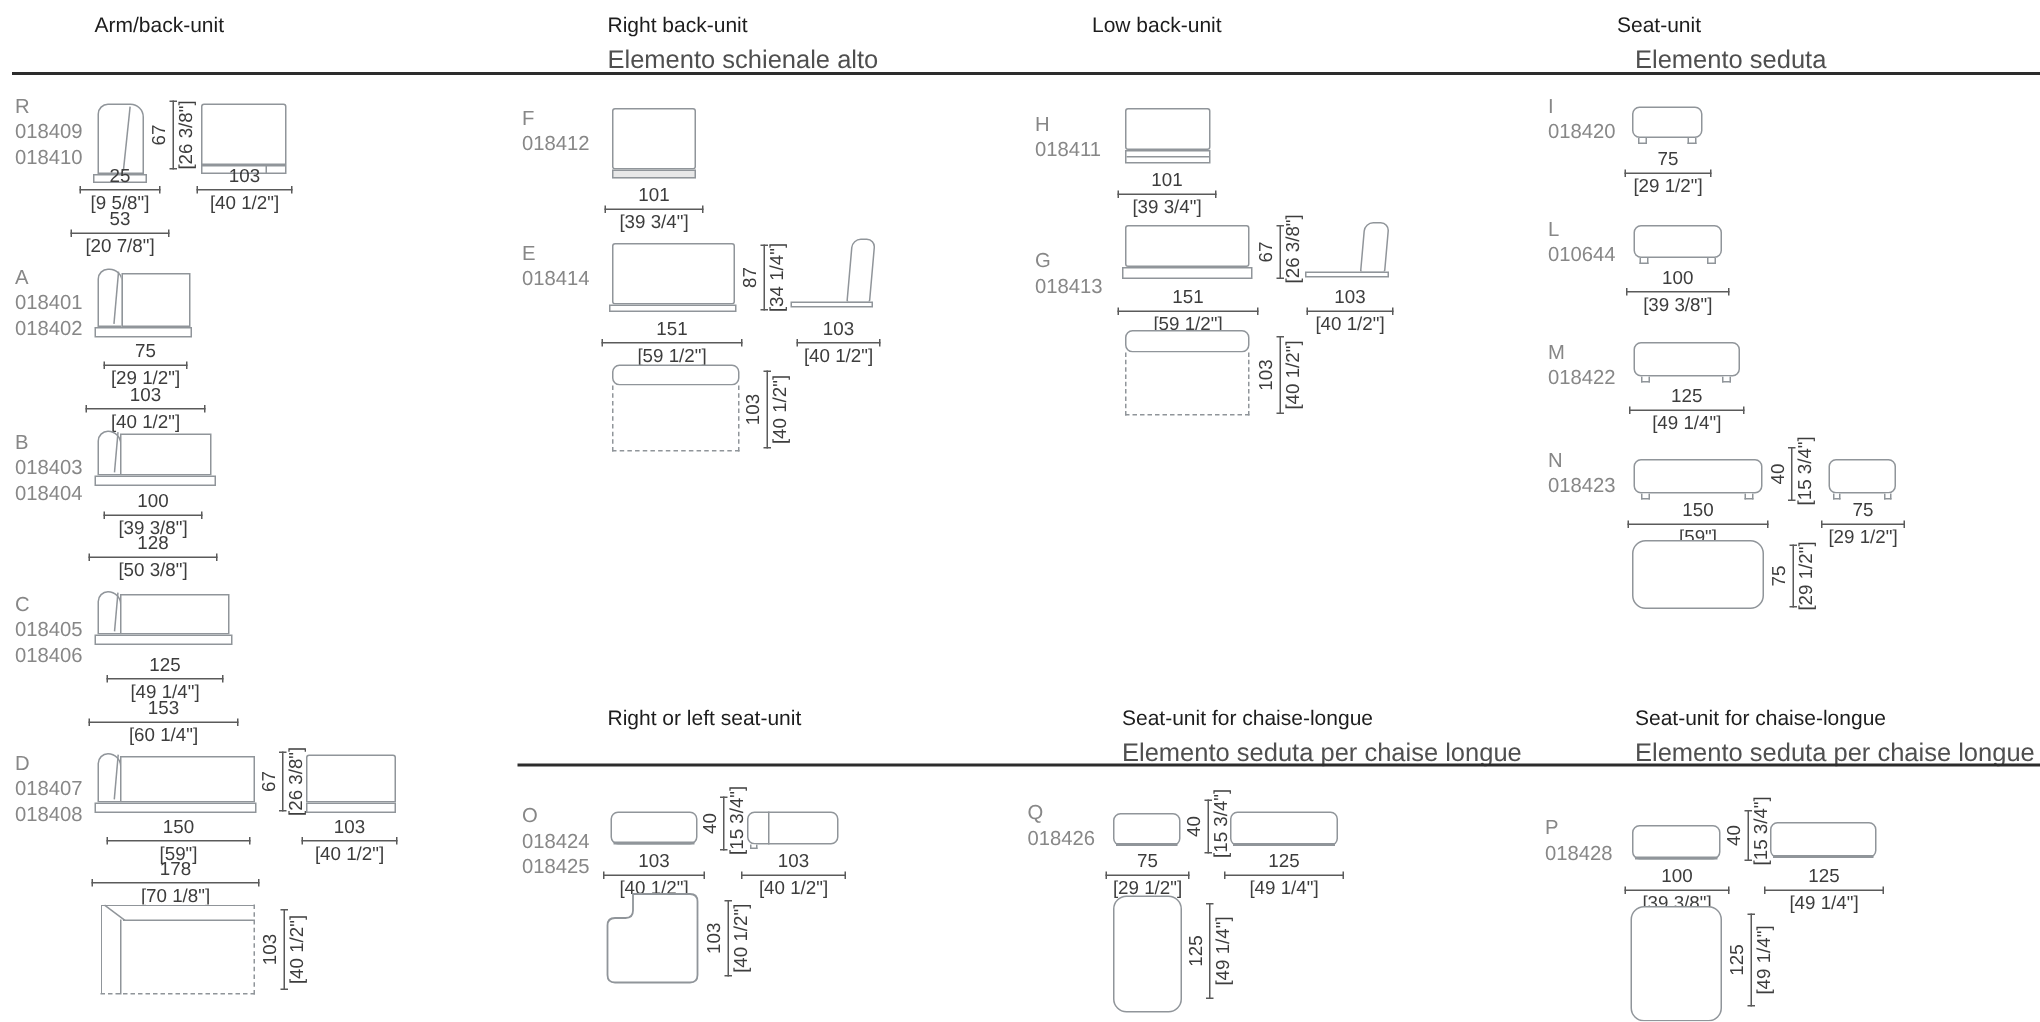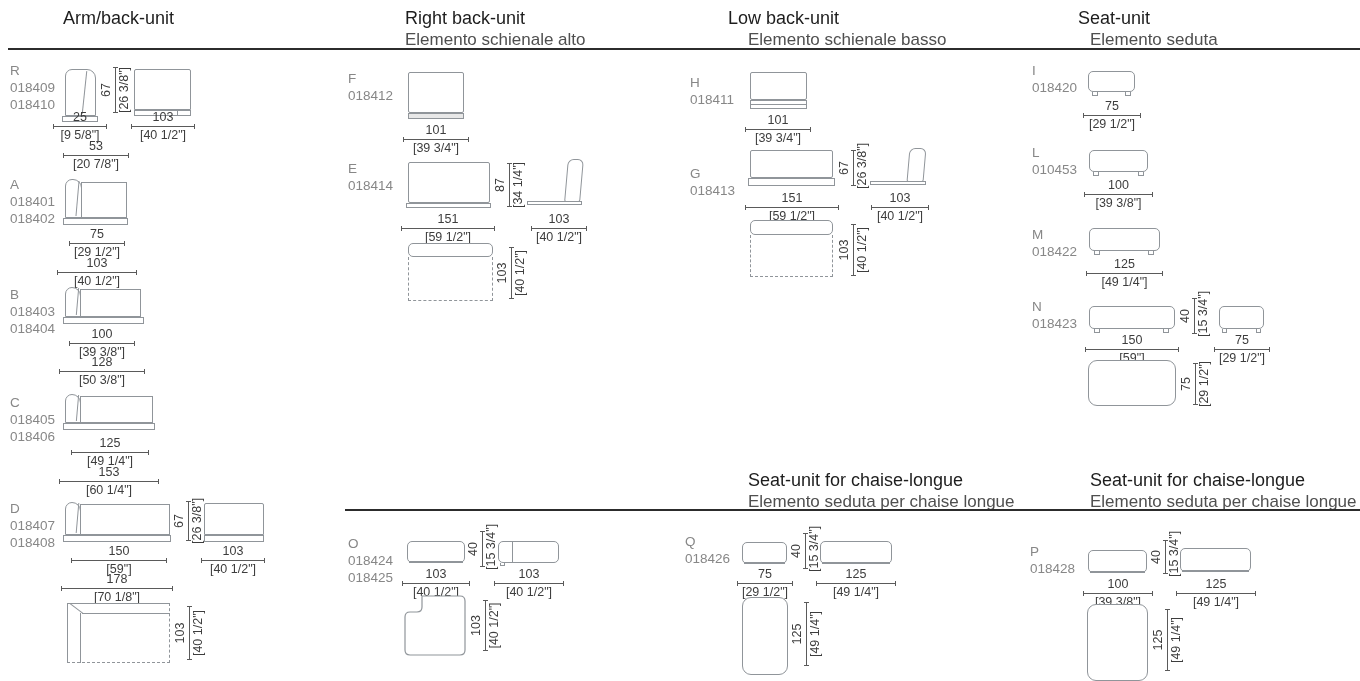--- a/index.html
+++ b/index.html
@@ -1,20 +1,20 @@
 <!DOCTYPE html>
 <html><head>
 <meta charset="utf-8">
 <style>
   * { box-sizing: border-box; }
   html,body { margin:0; padding:0; background:#ffffff; }
   body { font-family:"Liberation Sans", sans-serif; }
   #canvas { position:relative; width:1360px; height:681px; background:#fff; overflow:hidden; }
 
-  .sec-title { position:absolute; font-size:18px; color:#1d1d1d; white-space:nowrap; }
+  .sec-title { position:absolute; font-size:14px; color:#1d1d1d; white-space:nowrap; }
   .sec-sub   { position:absolute; font-size:17px; color:#4f4f4f; white-space:nowrap; }
   .rule      { position:absolute; height:2px; background:#2c2c2c; }
 
   .item-label { position:absolute; font-size:13.5px; color:#878787; line-height:17px; white-space:nowrap; }
 
   .hdim, .vdim { position:absolute; font-size:12.5px; color:#3d3d3d; text-align:center; line-height:13px; white-space:nowrap; }
   .hdim span, .vdim span { display:block; }
   .bar { display:block; height:1px; background:#5a5a5a; margin:2px 3px; position:relative; }
   .bar::before, .bar::after { content:""; position:absolute; top:-2px; width:1px; height:5px; background:#5a5a5a; }
   .bar::before { left:0; } .bar::after { right:0; }
@@ -32,25 +32,25 @@
 </style>
 </head>
 <body>
 
 <div id="canvas">
 
   <div class="sec-title" style="left:63px;top:8px">Arm/back-unit</div>
   <div class="sec-title" style="left:405px;top:8px">Right back-unit</div>
   <div class="sec-sub" style="left:405px;top:30px">Elemento schienale alto</div>
   <div class="sec-title" style="left:728px;top:8px">Low back-unit</div>
-  <div class="sec-sub" style="left:748px;top:30px">Elemento schienale basso</div>
   <div class="sec-title" style="left:1078px;top:8px">Seat-unit</div>
   <div class="sec-sub" style="left:1090px;top:30px">Elemento seduta</div>
   <div class="rule" style="left:8px;top:48px;width:1352px"></div>
 
+  <div class="sec-title" style="left:405px;top:470px">Right or left seat-unit</div>
   <div class="sec-title" style="left:748px;top:470px">Seat-unit for chaise-longue</div>
   <div class="sec-sub" style="left:748px;top:492px">Elemento seduta per chaise longue</div>
   <div class="sec-title" style="left:1090px;top:470px">Seat-unit for chaise-longue</div>
   <div class="sec-sub" style="left:1090px;top:492px">Elemento seduta per chaise longue</div>
   <div class="rule" style="left:345px;top:509px;width:1015px"></div>
 
   <div class="item-label" style="left:10px;top:62px">
     <div>R</div>
     <div>018409</div>
     <div>018410</div>
@@ -64,21 +64,21 @@
   <div class="vdim" style="left:100px;top:64px;width:52px;transform:rotate(-90deg) translateX(-52px)">
     <span>67</span>
       <span class="bar"></span>
       <span>[26 3/8"]</span>
   </div>
   <div class="hdim" style="left:50px;top:111px;width:60px">
     <span>25</span>
       <span class="bar"></span>
       <span>[9 5/8"]</span>
   </div>
-  <div class="hdim" style="left:60px;top:140px;width:72px">
+  <div class="hdim" style="left:44px;top:140px;width:72px">
     <span>53</span>
       <span class="bar"></span>
       <span>[20 7/8"]</span>
   </div>
   <div class="hdim" style="left:128px;top:111px;width:70px">
     <span>103</span>
       <span class="bar"></span>
       <span>[40 1/2"]</span>
   </div>
 
@@ -278,21 +278,21 @@
   <div class="foot" style="left:1092px;top:92px;width:6px;height:4px"></div>
   <div class="foot" style="left:1125px;top:92px;width:6px;height:4px"></div>
   <div class="hdim" style="left:1080px;top:100px;width:64px">
     <span>75</span>
       <span class="bar"></span>
       <span>[29 1/2"]</span>
   </div>
 
   <div class="item-label" style="left:1032px;top:144px">
     <div>L</div>
-    <div>010453</div>
+    <div>010644</div>
   </div>
   <div class="box seatbox" style="left:1089px;top:150px;width:59px;height:22px"></div>
   <div class="foot" style="left:1093px;top:172px;width:6px;height:4px"></div>
   <div class="foot" style="left:1138px;top:172px;width:6px;height:4px"></div>
   <div class="hdim" style="left:1081px;top:179px;width:75px">
     <span>100</span>
       <span class="bar"></span>
       <span>[39 3/8"]</span>
   </div>
 

